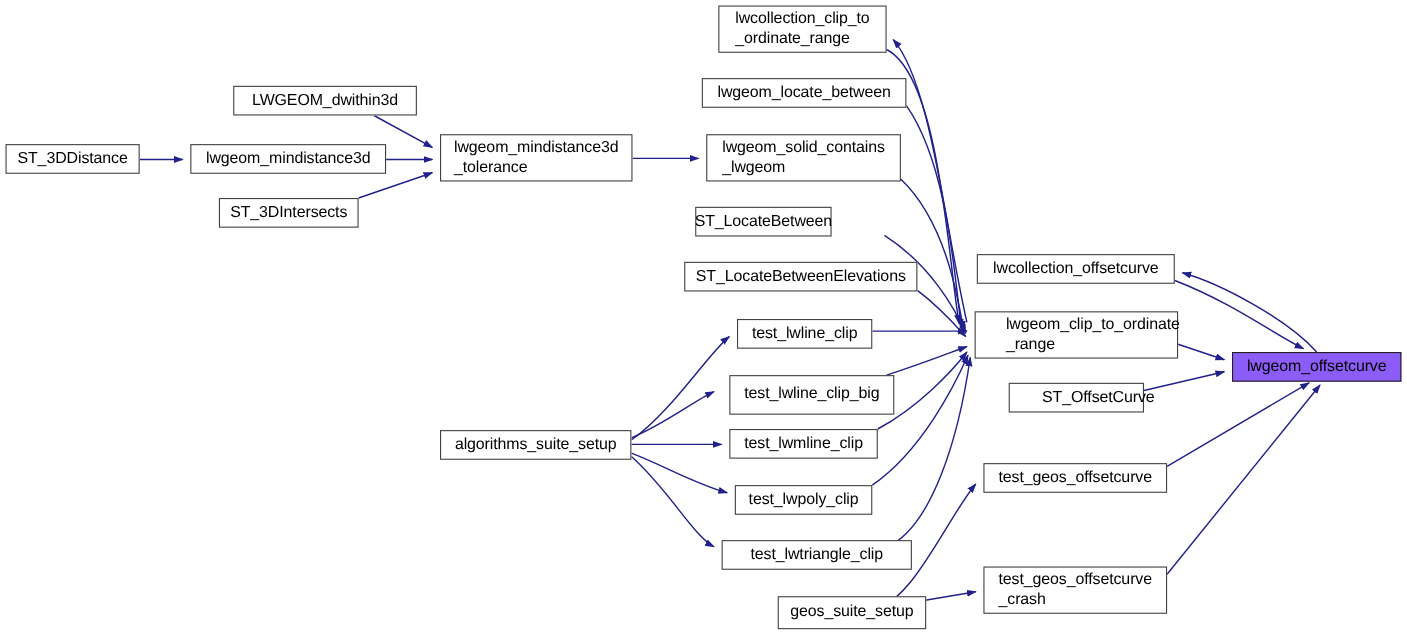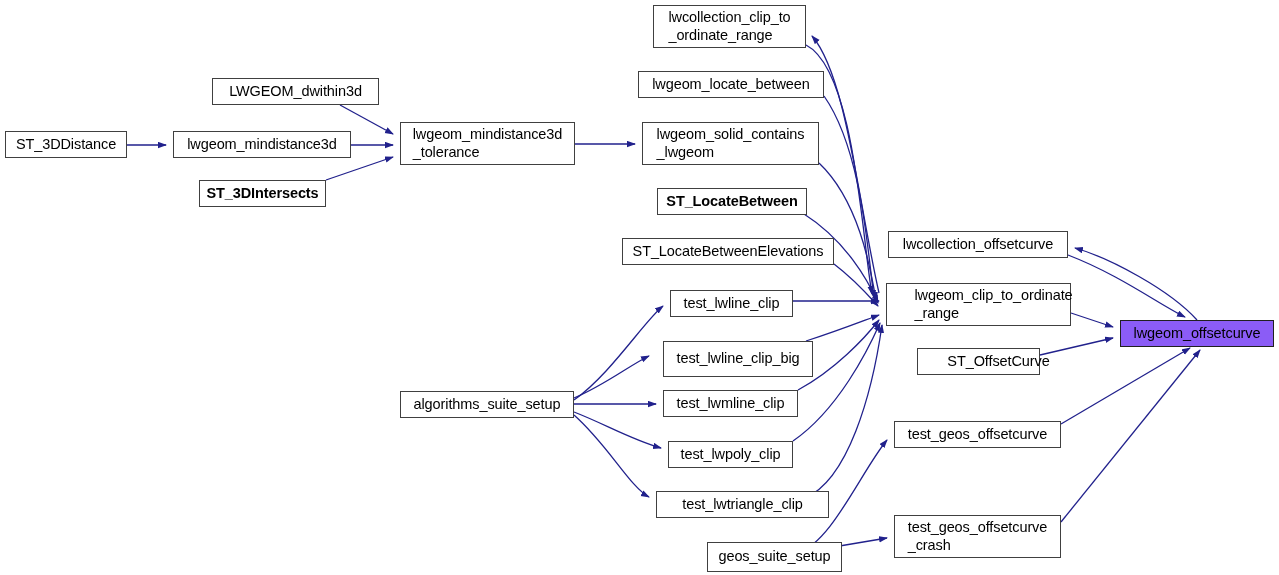--- a/index.html
+++ b/index.html
@@ -84,29 +84,29 @@
         <path d="M574,415 C608,445 630,487 649,497" marker-end="url(#ah)"></path>
         <path d="M798,552 C830,545 862,470 887,440" marker-end="url(#ah)"></path>
         <path d="M798,553 L887,538" marker-end="url(#ah)"></path>
       </g>
   </svg>
 
   <div id="node-layer">
       <div class="node" style="left: 5px; top: 131px; width: 122px; height: 27px;">ST_3DDistance</div>
       <div class="node" style="left: 173px; top: 131px; width: 178px; height: 27px;">lwgeom_mindistance3d</div>
       <div class="node" style="left: 183px; top: 78px; width: 167px; height: 27px; margin-left: 29px;">LWGEOM_dwithin3d</div>
-      <div class="node" style="left: 199px; top: 180px; width: 127px; height: 27px; font-weight: bold;">ST_3DIntersects</div>
+      <div class="node" style="left: 199px; top: 180px; width: 127px; height: 27px;">ST_3DIntersects</div>
       <div class="node" style="left: 400px; top: 122px; width: 175px; height: 43px;">lwgeom_mindistance3d
 _tolerance</div>
       <div class="node" style="left: 653px; top: 5px; width: 153px; height: 43px;">lwcollection_clip_to
 _ordinate_range</div>
       <div class="node" style="left: 638px; top: 71px; width: 186px; height: 27px;">lwgeom_locate_between</div>
       <div class="node" style="left: 642px; top: 122px; width: 177px; height: 43px;">lwgeom_solid_contains
 _lwgeom</div>
-      <div class="node" style="left: 657px; top: 188px; width: 150px; height: 27px; font-weight: bold;">ST_LocateBetween</div>
+      <div class="node" style="left: 632px; top: 188px; width: 124px; height: 27px;">ST_LocateBetween</div>
       <div class="node" style="left: 622px; top: 238px; width: 212px; height: 27px;">ST_LocateBetweenElevations</div>
       <div class="node" style="left: 888px; top: 231px; width: 180px; height: 27px;">lwcollection_offsetcurve</div>
       <div class="node" style="left: 886px; top: 283px; width: 185px; height: 43px; padding-left: 30px;">lwgeom_clip_to_ordinate
 _range</div>
       <div class="node" style="left: 917px; top: 348px; width: 123px; height: 27px; padding-left: 40px;">ST_OffsetCurve</div>
       <div class="node highlight" style="left: 1120px; top: 320px; width: 154px; height: 27px;">lwgeom_offsetcurve</div>
       <div class="node" style="left: 670px; top: 290px; width: 123px; height: 27px;">test_lwline_clip</div>
       <div class="node" style="left: 663px; top: 341px; width: 150px; height: 36px;">test_lwline_clip_big</div>
       <div class="node" style="left: 663px; top: 390px; width: 135px; height: 27px;">test_lwmline_clip</div>
       <div class="node" style="left: 668px; top: 441px; width: 125px; height: 27px;">test_lwpoly_clip</div>

